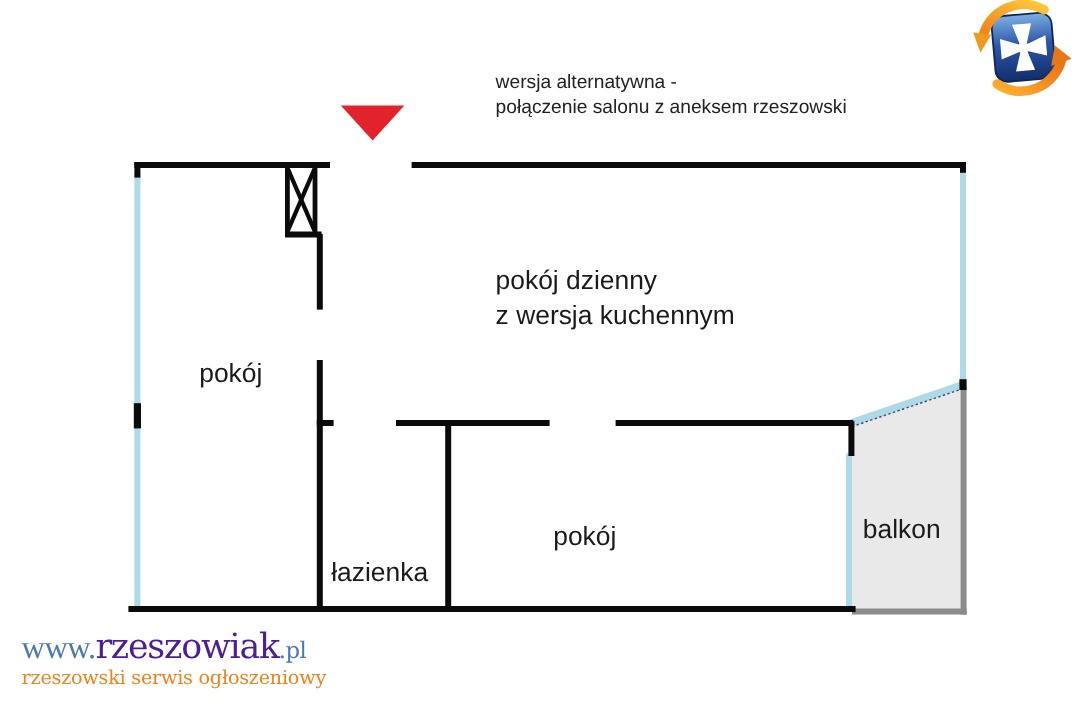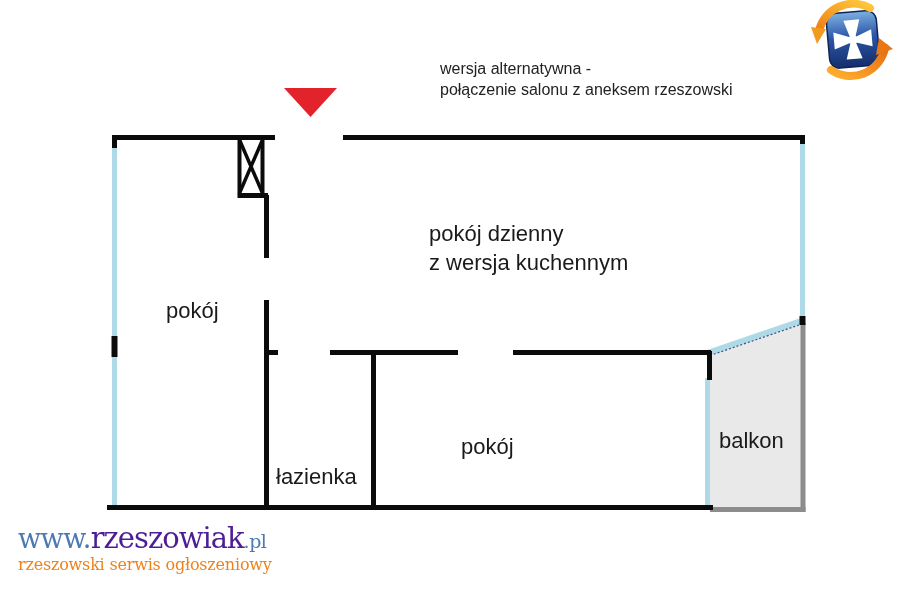--- a/index.html
+++ b/index.html
@@ -1,24 +1,24 @@
 <!DOCTYPE html>
 <html><head>
 <meta charset="utf-8">
 <style>
   html,body{margin:0;padding:0;background:#fff;}
   #canvas{position:relative;width:900px;height:593px;background:#ffffff;overflow:hidden;
           font-family:"Liberation Sans",sans-serif;}
   #plan-svg{position:absolute;left:0;top:0;}
   .label{position:absolute;color:#1a1a1a;font-size:22px;line-height:29px;white-space:nowrap;}
-  .annotation{position:absolute;left:440px;top:58px;color:#222;font-size:16px;line-height:21px;white-space:nowrap;}
+  .annotation{position:absolute;left:413px;top:58px;color:#222;font-size:16px;line-height:21px;white-space:nowrap;}
   #brand{position:absolute;left:18px;top:521px;white-space:nowrap;
          font-family:"DejaVu Serif","Liberation Serif",serif;}
   #brand-line1 span{vertical-align:baseline;}
-  .brand-www{font-size:27px;color:#4c7ab0;letter-spacing:-0.5px;}
+  .brand-www{font-size:27px;color:#4c7ab0;letter-spacing:-0.5px;font-family:Liberation Serif, serif;}
   .brand-name{font-size:29px;font-weight:normal;color:#4c1d95;letter-spacing:-1px;}
   .brand-tld{font-size:19px;color:#4c7ab0;letter-spacing:-0.5px;}
   #brand-line2{font-size:16px;color:#f08119;letter-spacing:-0.2px;margin-top:0px;text-align:center;}
   #logo-svg{position:absolute;left:810px;top:0px;}
 </style>
 </head>
 <body>
 
 <div id="canvas">
 
@@ -70,21 +70,21 @@
     </g>
 
     <polygon points="284,88 337,88 310.5,117" fill="#e3232c"></polygon>
   </svg>
 
   <div class="annotation">
     <div>wersja alternatywna -</div>
     <div>połączenie salonu z aneksem rzeszowski</div>
   </div>
 
-  <div class="label" style="left:413px;top:219px;margin-left:16px;">
+  <div class="label" style="left:413px;top:219px;">
     <div>pokój dzienny</div>
     <div>z wersja kuchennym</div>
   </div>
 
   <div class="label" style="left:166px;top:296px;">pokój</div>
 
   <div class="label" style="left:276px;top:434px;margin-top:28px;">łazienka</div>
 
   <div class="label" style="left:461px;top:432px;">pokój</div>
 

